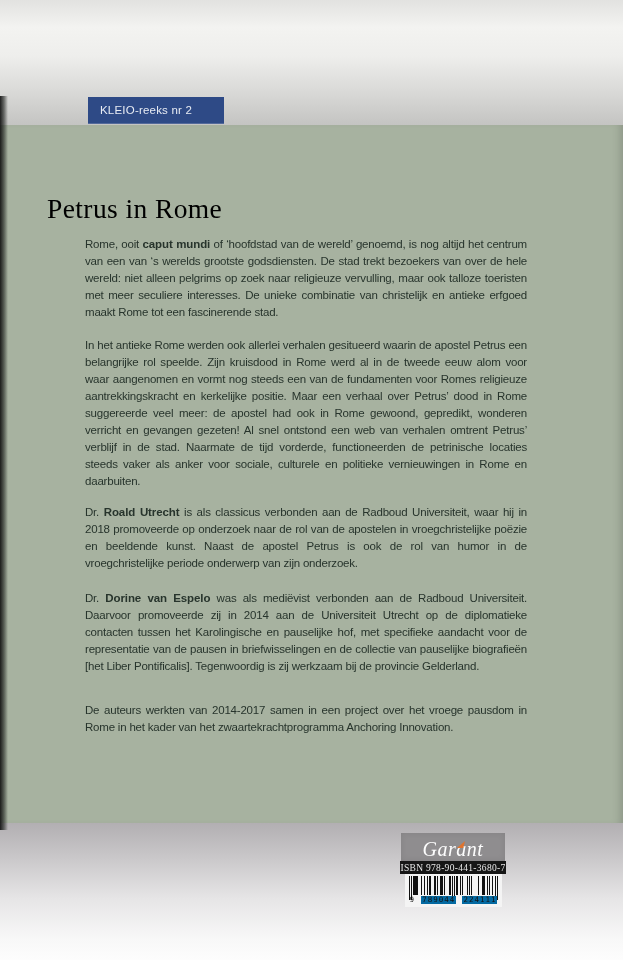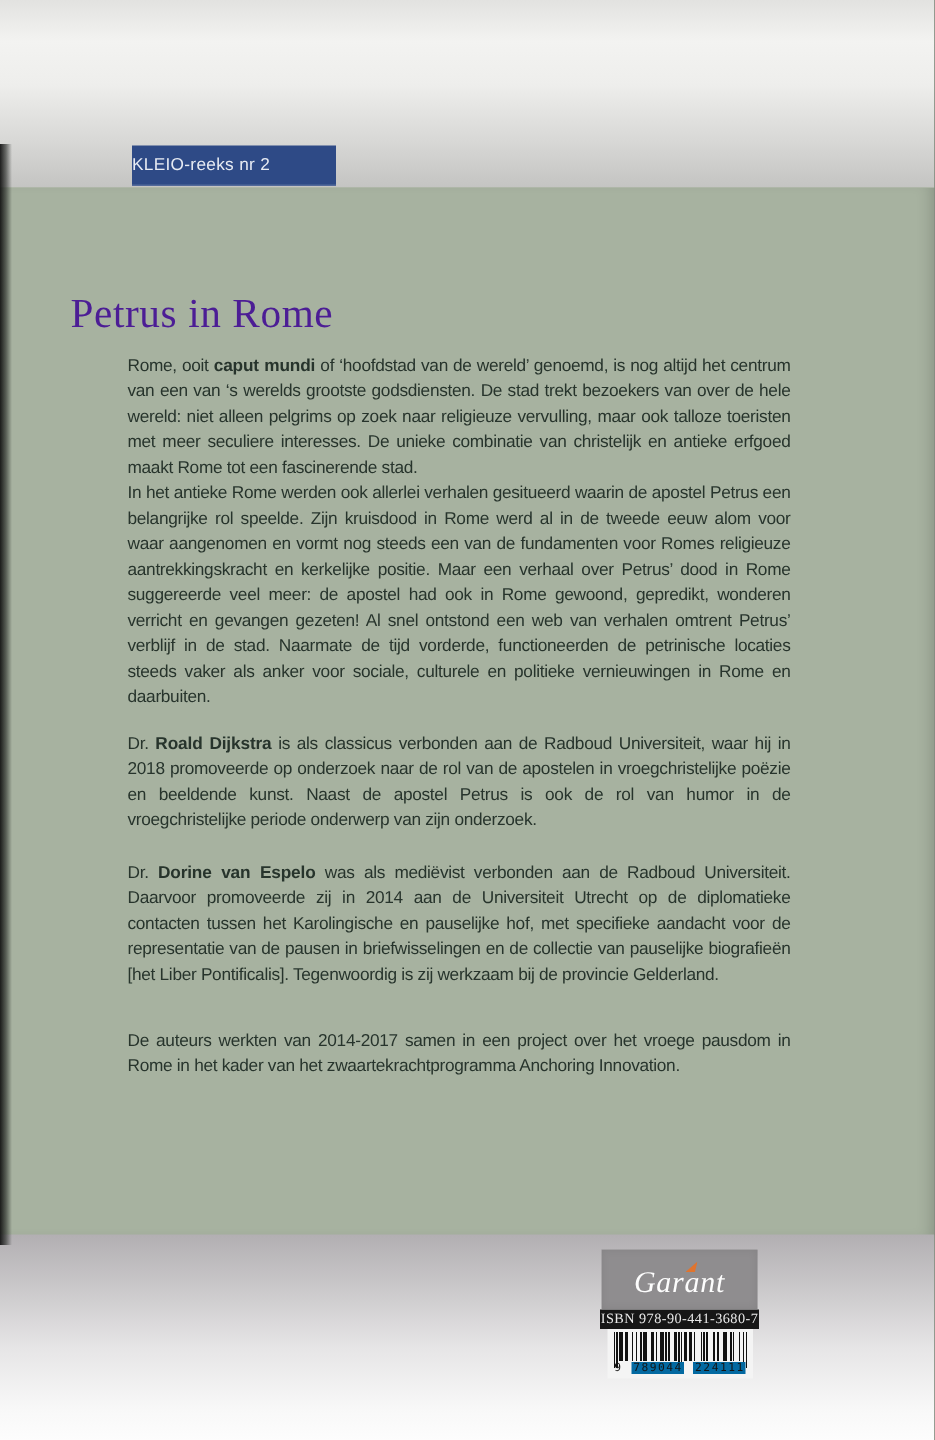--- a/index.html
+++ b/index.html
@@ -17,21 +17,21 @@
   }
   
   .top-band{
     position:absolute;left:0;top:0;width:623px;height:125px;
     background:linear-gradient(180deg,#e2e2e0 0%,#f3f3f1 22%,#eeeeec 45%,#d8d8d6 75%,#c4c4c2 100%);
   }
   
   .series-label{
     position:absolute;left:88px;top:97px;width:136px;height:27px;
     box-sizing:border-box;
-    padding-left:0;
+    padding-left:12px;
     line-height:27px;
     font-size:11.5px;
     letter-spacing:.2px;
     color:#e7ebf3;
     box-shadow:inset 0 -1px 0 rgba(255,255,255,.18);
   }
   
   .green-panel{
     position:absolute;left:0;top:125px;width:623px;height:698px;
     box-shadow:inset -8px 0 10px -6px rgba(0,0,0,.18);
@@ -52,38 +52,38 @@
   }
   
   .body-text{
     position:absolute;left:85px;top:236px;width:442px;
     font-size:11.5px;
     line-height:17px;
     letter-spacing:-.2px;
     text-align:justify;
   }
   .body-text p{margin:0;}
-  .body-text p:nth-of-type(1){}
+  .body-text p:nth-of-type(1){margin-bottom:16px;}
   .body-text p:nth-of-type(2){margin-bottom:14px;}
   .body-text p:nth-of-type(3){margin-bottom:18px;}
   .body-text p:nth-of-type(4){margin-bottom:27px;}
   .body-text strong{font-weight:700;letter-spacing:-.1px;}
   
   .bottom-band{
     position:absolute;left:0;top:823px;width:623px;height:137px;
     background:linear-gradient(180deg,#b2afb2 0%,#c9c7c9 25%,#e6e5e6 55%,#f8f8f8 85%,#fdfdfd 100%);
   }
   
   .publisher-block{
     position:absolute;left:400px;top:833px;width:106px;
   }
   .publisher-logo{
     position:relative;
     margin:0 1px;
-    height:40px;
+    height:28px;
     display:flex;align-items:center;justify-content:center;
     box-shadow:inset 0 0 6px rgba(0,0,0,.08);
   }
   .publisher-logo-text{
     font-family:"Liberation Serif", serif;
     font-style:italic;
     font-size:20px;
     color:#fdfdfd;
     letter-spacing:.5px;
     line-height:1;
@@ -129,26 +129,26 @@
 <body>
 
 <div class="cover">
 
   <div class="top-band"></div>
 
   <div class="series-label" style="background: rgb(46, 74, 134);">KLEIO-reeks nr 2</div>
 
   <div class="green-panel" style="background-color: rgb(167, 178, 160);"></div>
 
-  <h1 class="page-title" style="color: #4c1d95;">Petrus in Rome</h1>
+  <h1 class="page-title" style="color: #000000;">Petrus in Rome</h1>
 
   <div class="body-text" style="color: rgb(39, 52, 44);">
       <p><span>Rome, ooit </span><strong>caput mundi</strong><span> of ‘hoofdstad van de wereld’ genoemd, is nog altijd het centrum van een van ‘s werelds grootste godsdiensten. De stad trekt bezoekers van over de hele wereld: niet alleen pelgrims op zoek naar religieuze vervulling, maar ook talloze toeristen met meer seculiere interesses. De unieke combinatie van christelijk en antieke erfgoed maakt Rome tot een fascinerende stad.</span></p>
       <p><span>In het antieke Rome werden ook allerlei verhalen gesitueerd waarin de apostel Petrus een belangrijke rol speelde. Zijn kruisdood in Rome werd al in de tweede eeuw alom voor waar aangenomen en vormt nog steeds een van de fundamenten voor Romes religieuze aantrekkingskracht en kerkelijke positie. Maar een verhaal over Petrus’ dood in Rome suggereerde veel meer: de apostel had ook in Rome gewoond, gepredikt, wonderen verricht en gevangen gezeten! Al snel ontstond een web van verhalen omtrent Petrus’ verblijf in de stad. Naarmate de tijd vorderde, functioneerden de petrinische locaties steeds vaker als anker voor sociale, culturele en politieke vernieuwingen in Rome en daarbuiten.</span></p>
-      <p><span>Dr. </span><strong>Roald Dijkstra</strong><span> is als classicus verbonden aan de Radboud Universiteit, waar hij in 2018 promoveerde op onderzoek naar de rol van de apostelen in vroegchristelijke poëzie en beeldende kunst. Naast de apostel Petrus is ook de rol van humor in de vroegchristelijke periode onderwerp van zijn onderzoek.</span></p>
+      <p><span>Dr. </span><strong>Roald Utrecht</strong><span> is als classicus verbonden aan de Radboud Universiteit, waar hij in 2018 promoveerde op onderzoek naar de rol van de apostelen in vroegchristelijke poëzie en beeldende kunst. Naast de apostel Petrus is ook de rol van humor in de vroegchristelijke periode onderwerp van zijn onderzoek.</span></p>
       <p><span>Dr. </span><strong>Dorine van Espelo</strong><span> was als mediëvist verbonden aan de Radboud Universiteit. Daarvoor promoveerde zij in 2014 aan de Universiteit Utrecht op de diplomatieke contacten tussen het Karolingische en pauselijke hof, met specifieke aandacht voor de representatie van de pausen in briefwisselingen en de collectie van pauselijke biografieën [het Liber Pontificalis]. Tegenwoordig is zij werkzaam bij de provincie Gelderland.</span></p>
       <p><span>De auteurs werkten van 2014-2017 samen in een project over het vroege pausdom in Rome in het kader van het zwaartekrachtprogramma Anchoring Innovation.</span></p>
     </div>
 
   <div class="bottom-band"></div>
 
   <div class="spine-shadow"></div>
 
   <div class="publisher-block">
 

